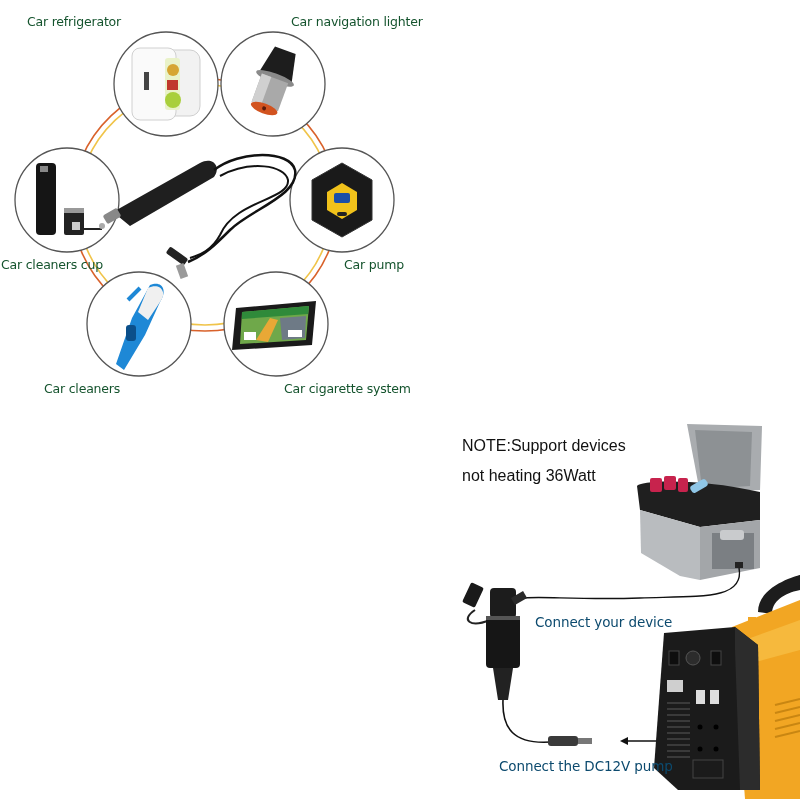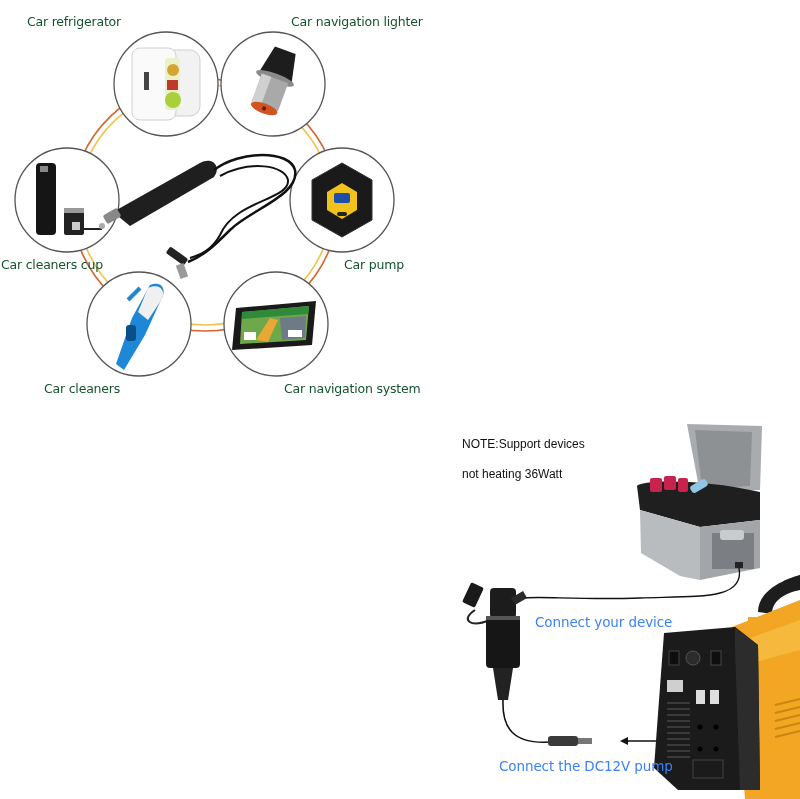--- a/index.html
+++ b/index.html
@@ -1,19 +1,19 @@
 <!DOCTYPE html>
 <html><head>
 <meta charset="utf-8">
 <style>
   html, body { margin:0; padding:0; background:#ffffff; }
   body { width:800px; height:799px; position:relative; overflow:hidden; font-family:"DejaVu Sans", sans-serif; color:#111; }
   .label { position:absolute; font-size:12.5px; color:#14532d; white-space:nowrap; letter-spacing:-0.2px; }
-  .note { position:absolute; font-family:"Liberation Sans", sans-serif; font-size:12px; color:#111; white-space:nowrap; }
-  .conn { position:absolute; font-size:13.5px; color:#3b82f6; white-space:nowrap; letter-spacing:-0.1px; }
+  .note { position:absolute; font-family:"Liberation Sans", sans-serif; font-size:16px; color:#111; white-space:nowrap; }
+  .conn { position:absolute; font-size:13.5px; color:#0c4a6e; white-space:nowrap; letter-spacing:-0.1px; }
   svg { position:absolute; left:0; top:0; }
 </style>
 </head>
 <body>
 
 <svg width="800" height="799" viewBox="0 0 800 799">
 
   <g fill="none" stroke-width="1.6">
     <ellipse cx="205" cy="205" rx="133" ry="126" stroke="#d9622b"></ellipse>
     <ellipse cx="205" cy="205" rx="127" ry="120" stroke="#f0c44a"></ellipse>
@@ -167,19 +167,19 @@
     </g>
     <rect x="693" y="760" width="30" height="18" fill="none" stroke="#444"></rect>
   </g>
 </svg>
 
 <div class="label" style="left:27px; top:14px;">Car refrigerator</div>
 <div class="label" style="left:291px; top:14px;">Car navigation lighter</div>
 <div class="label" style="left:1px; top:257px;">Car cleaners cup</div>
 <div class="label" style="left:344px; top:257px;">Car pump</div>
 <div class="label" style="left:44px; top:381px;">Car cleaners</div>
-<div class="label" style="left:284px; top:381px;">Car navigation system</div>
+<div class="label" style="left:284px; top:381px;">Car cigarette system</div>
 
 <div class="note" style="left:462px; top:437px;">NOTE:Support devices</div>
 <div class="note" style="left:462px; top:467px;">not heating 36Watt</div>
 
 <div class="conn" style="left:535px; top:614px;">Connect your device</div>
 <div class="conn" style="left:499px; top:758px;">Connect the DC12V pump</div>
 
 </body></html>

